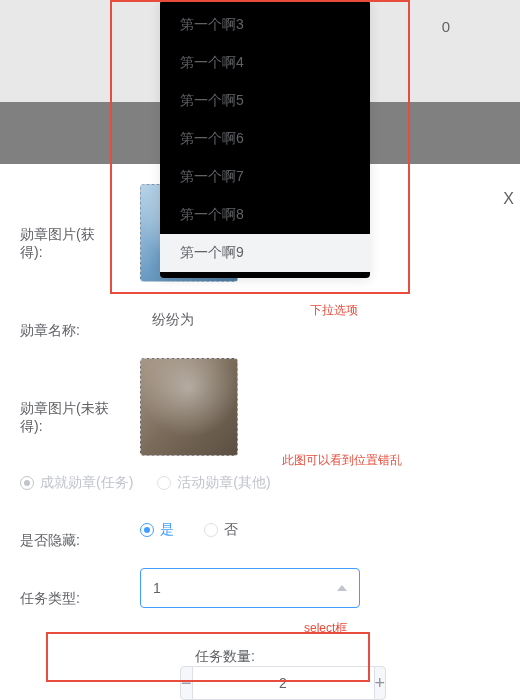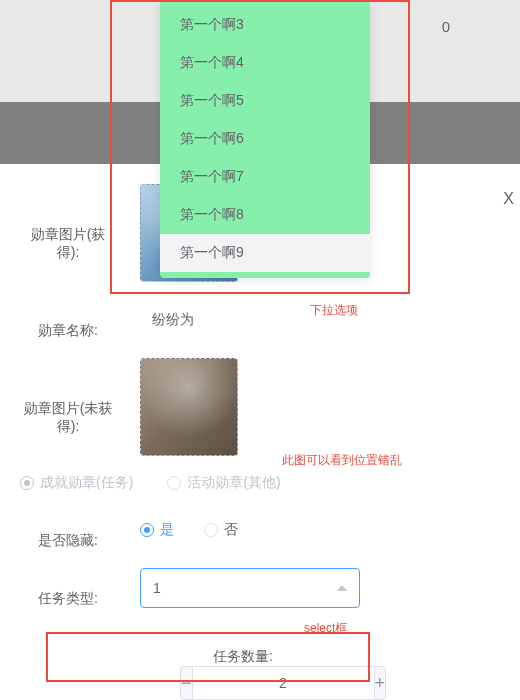--- a/index.html
+++ b/index.html
@@ -31,21 +31,21 @@
       right: 6px;
       top: 190px;
       color: #606266;
       font-size: 16px;
     }
     .dropdown {
       position: absolute;
       top: 0;
       left: 160px;
       width: 210px;
-      background: #86efac;
+      background: #000000;
       box-shadow: 0 2px 12px rgba(0,0,0,0.1);
       border-radius: 4px;
       padding: 6px 0;
       z-index: 10;
     }
     .dropdown-item {
       padding: 10px 20px;
       color: #606266;
       cursor: pointer;
       font-size: 14px;
@@ -56,21 +56,21 @@
       position: relative;
       top: 0;
     }
     .form-row {
       display: flex;
       align-items: center;
       margin-bottom: 18px;
     }
     .form-label {
       width: 120px;
-      text-align: center;
+      text-align: left;
       padding-right: 24px;
       color: #606266;
       font-size: 14px;
       margin-top: 22px;
     }
     .img-placeholder {
       width: 98px;
       height: 98px;
       border: 1px dashed #c0c4cc;
       border-radius: 4px;
@@ -89,21 +89,21 @@
     }
     .text-input {
       width: 220px;
       height: 36px;
       border: none;
       padding: 0 12px;
       color: #606266;
       font-size: 14px;
       outline: none;
     }
-    .radio-group { display: flex; gap: 34px; }
+    .radio-group { display: flex; gap: 24px; }
     .radio {
       display: inline-flex;
       align-items: center;
       gap: 6px;
       cursor: pointer;
     }
     .radio-circle {
       width: 14px;
       height: 14px;
       border-radius: 50%;

